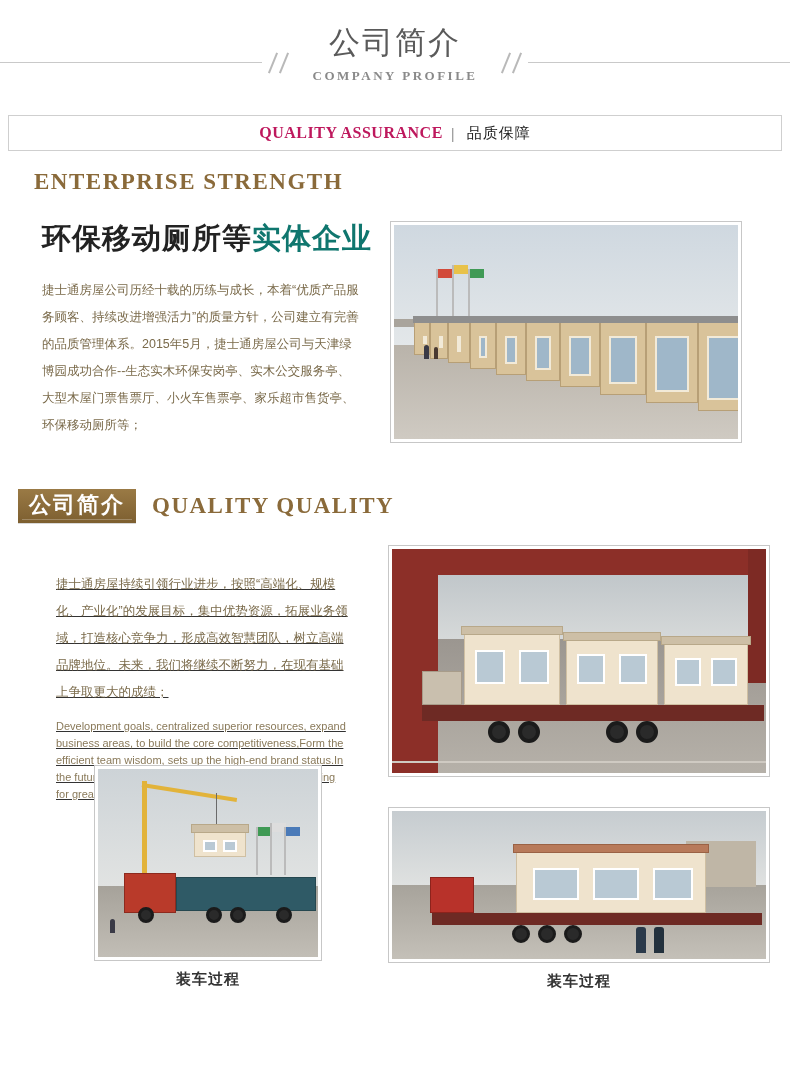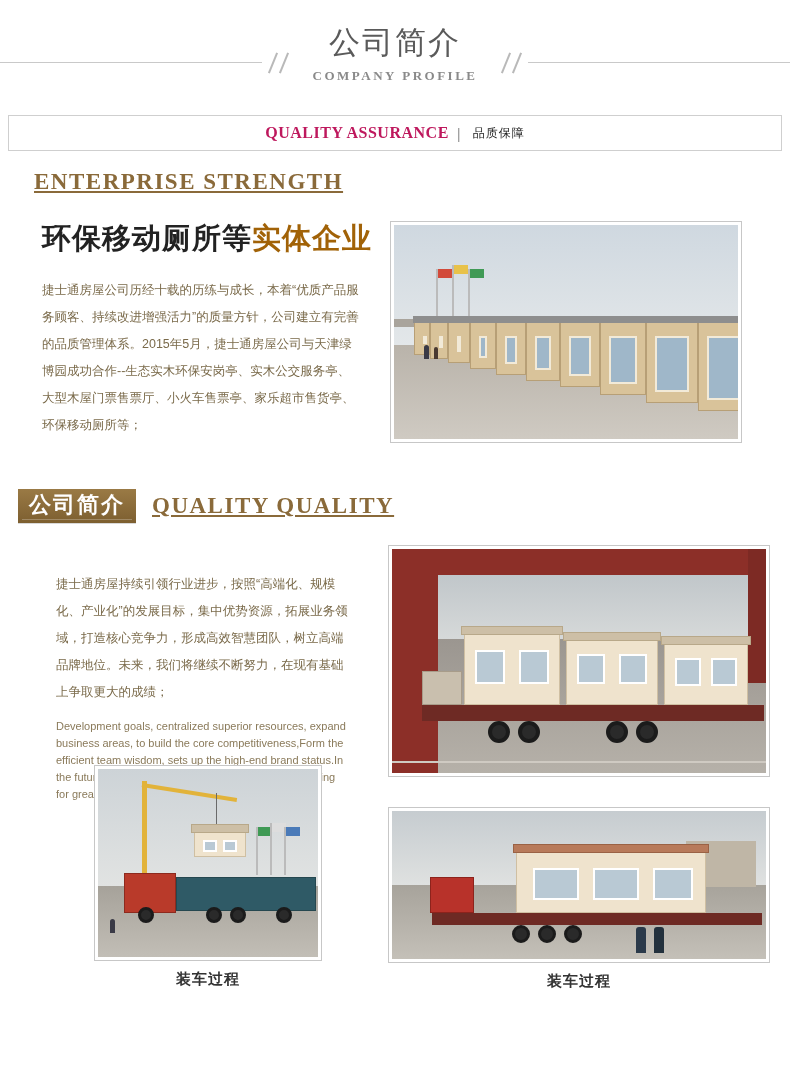--- a/index.html
+++ b/index.html
@@ -77,21 +77,21 @@
     font-size: 16px;
     letter-spacing: 0.5px;
     color: #be185d;
   }
   .qa-sep {
     color: #999;
     margin: 0 12px 0 8px;
     font-size: 15px;
   }
   .qa-cn {
-    font-size: 12px;
+    font-size: 15px;
     color: #222;
     letter-spacing: 1px;
   }
 
   
   .sec-head {
     display: flex;
     align-items: center;
     margin: 18px 0 0 18px;
   }
@@ -114,38 +114,37 @@
     height: 1px;
     background: rgba(255,255,255,.25);
   }
   .sec-en {
     font-family: "Liberation Serif", serif;
     font-weight: bold;
     font-size: 23px;
     letter-spacing: 1.5px;
     color: #8a6a3a;
     margin-left: 16px;
-    text-decoration: underline;
   }
 
   
   .block1 {
     display: flex;
     margin: 26px 20px 0 20px;
   }
   .b1-left { width: 370px; padding-left: 22px; }
   .b1-title {
     font-size: 29px;
     line-height: 34px;
     letter-spacing: 1px;
     color: #222;
     font-weight: bold;
     white-space: nowrap;
   }
-  .b1-title .accent { color: #a16207; }
+  .b1-title .accent { color: #0f766e; }
   .b1-body {
     margin-top: 22px;
     font-size: 12.5px;
     line-height: 27px;
     color: #7a6a4a;
     width: 320px;
   }
   .photo {
     border: 1px solid #c7c7c7;
     padding: 3px;
@@ -153,20 +152,21 @@
     overflow: hidden;
   }
   .photo .img { display: block; overflow: hidden; position: relative; }
 
   
   .block2 { margin: 22px 20px 0 20px; position: relative; height: 470px; }
   .b2-text {
     width: 330px;
     padding-left: 36px;
     padding-top: 26px;
+    text-decoration: underline;
   }
   .b2-cn {
     font-size: 12.5px;
     line-height: 27px;
     color: #7a6a4a;
   }
   .b2-en {
     margin-top: 12px;
     font-size: 11px;
     line-height: 17px;

